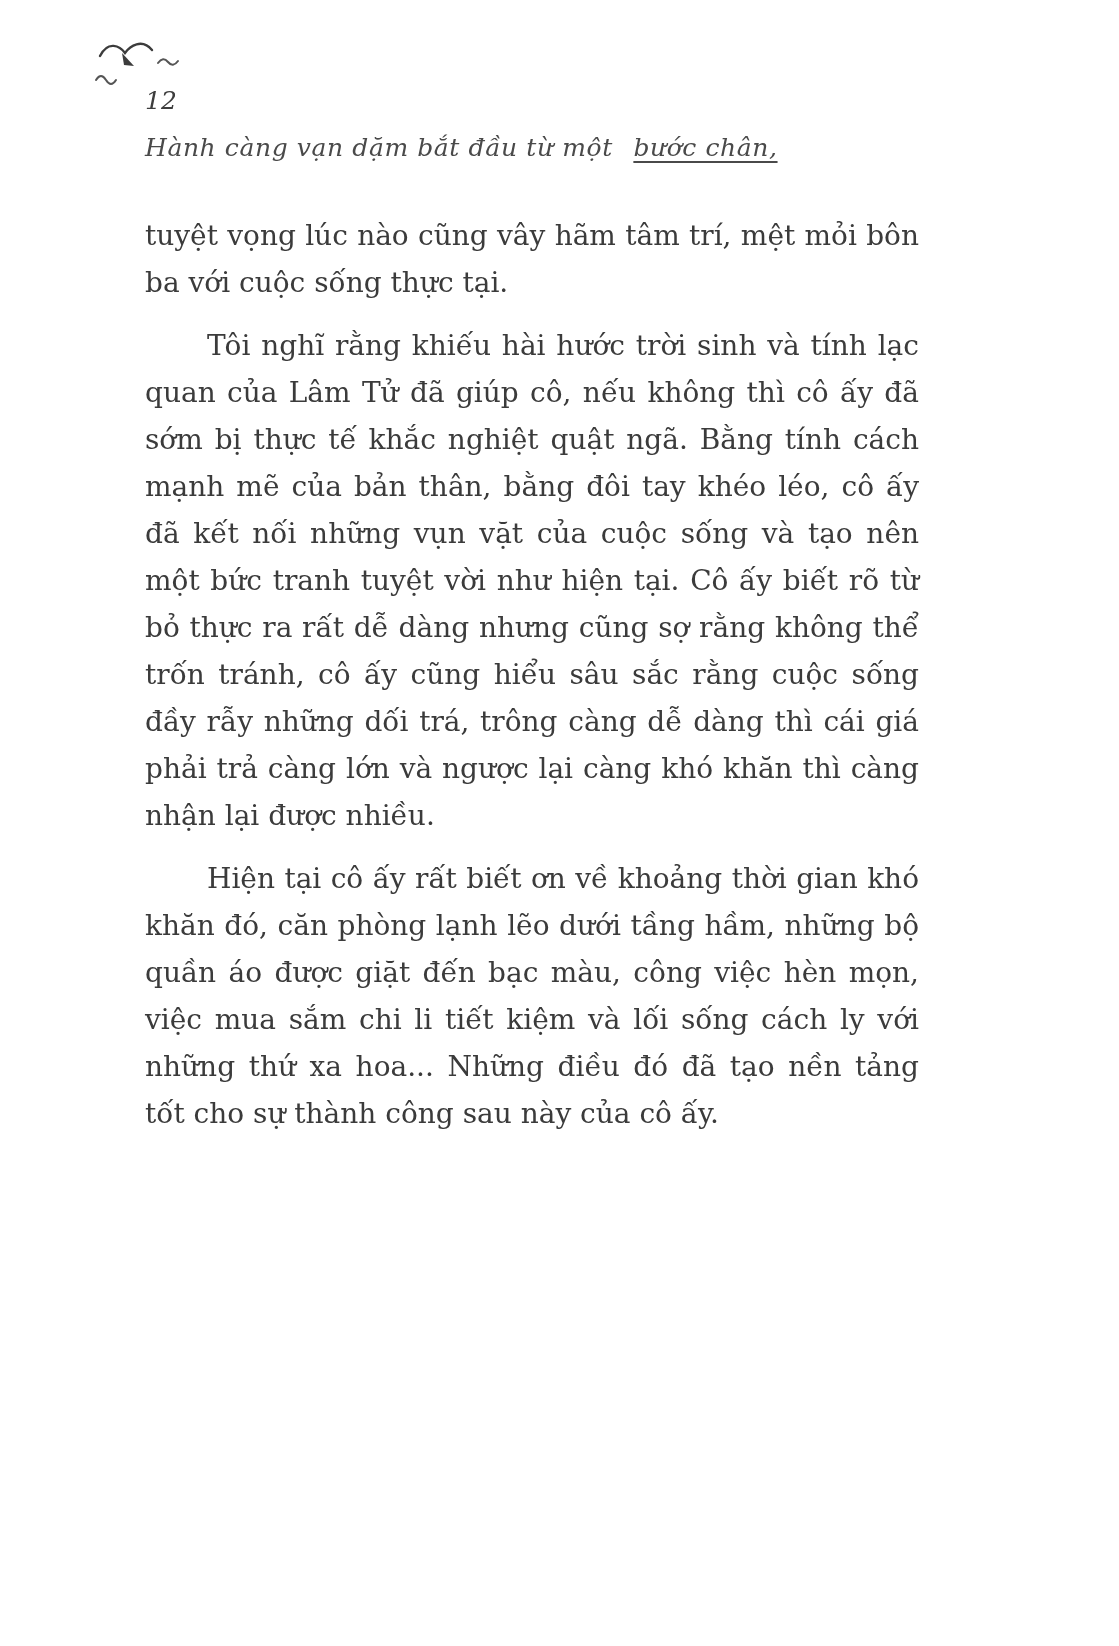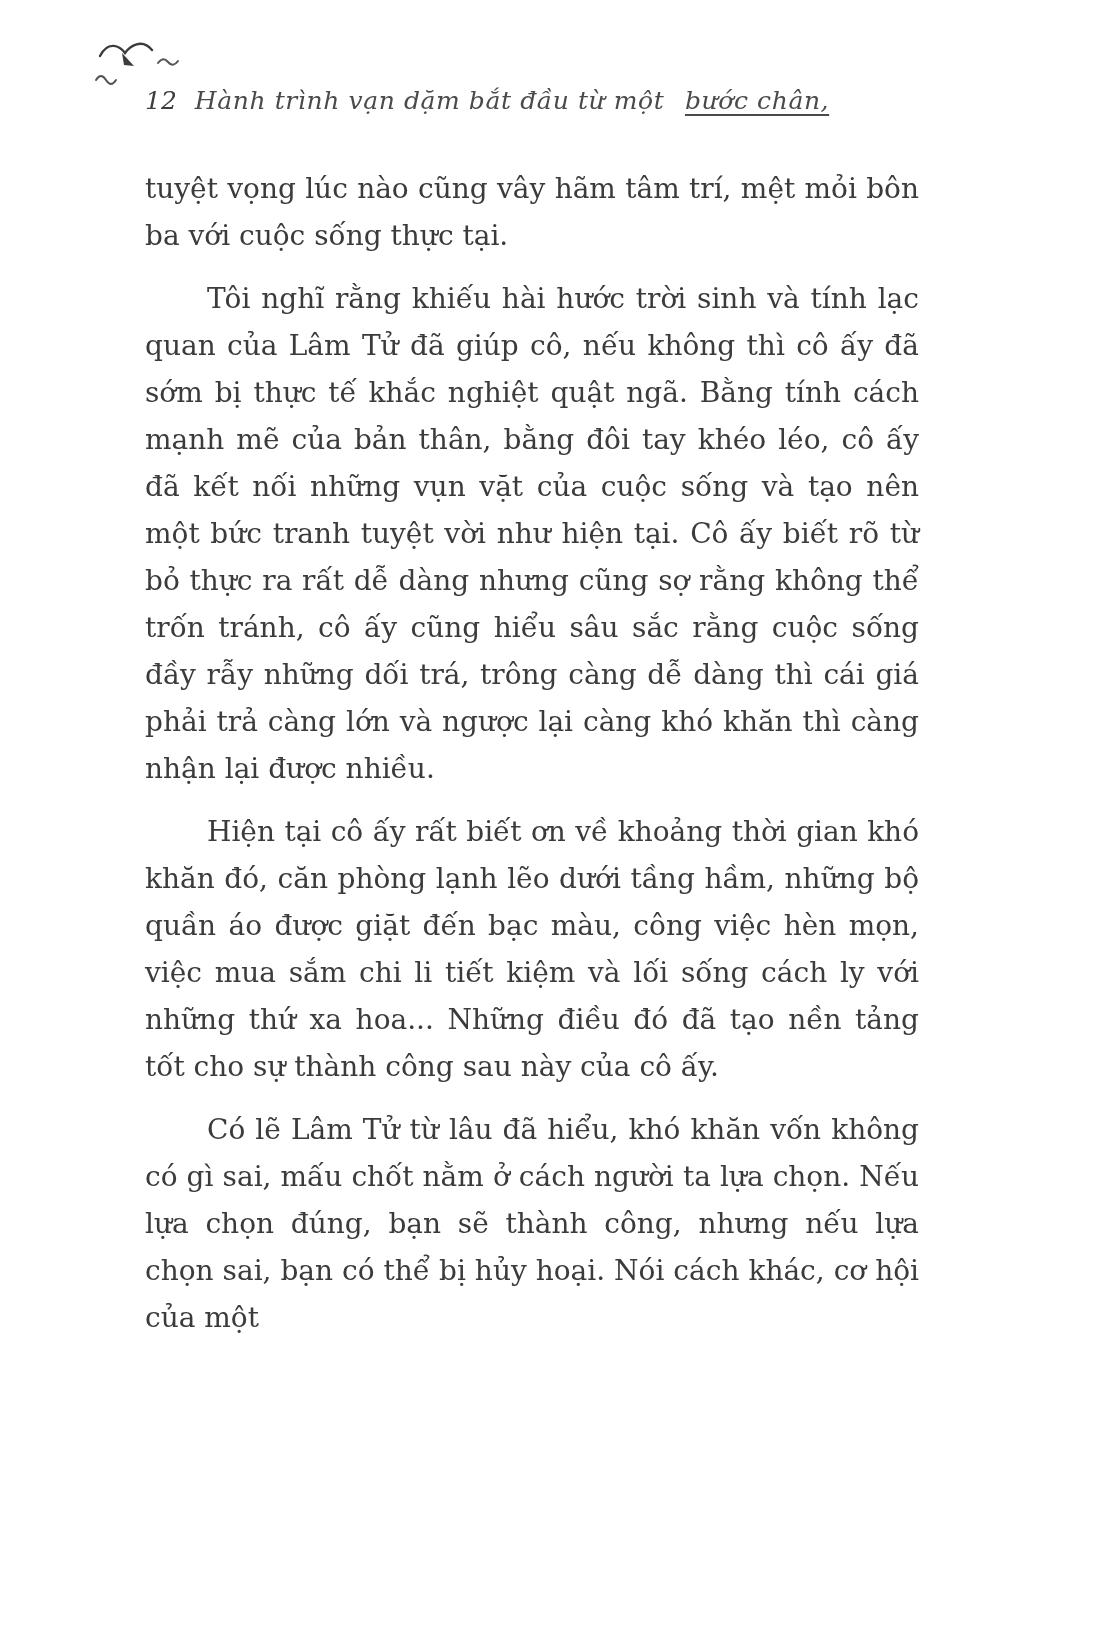--- a/index.html
+++ b/index.html
@@ -23,20 +23,21 @@
     top: 36px;
     width: 90px;
     height: 52px;
   }
   .page-header {
     display: flex;
     align-items: baseline;
     gap: 18px;
     margin-bottom: 50px;
     white-space: nowrap;
+    flex-direction: column;
   }
   .page-number {
     font-size: 25px;
     font-style: italic;
     color: #3d3d3d;
   }
   .running-title {
     font-size: 25px;
     font-style: italic;
     color: #4a4a4a;
@@ -69,23 +70,22 @@
     <svg width="90" height="52" viewBox="0 0 90 52" xmlns="http://www.w3.org/2000/svg">
       <path d="M8 20 C16 4, 28 10, 33 17 C38 10, 50 2, 60 14" fill="none" stroke="#3c3c3c" stroke-width="2.4" stroke-linecap="round"></path>
       <path d="M30 17 L42 30 L32 29 Z" fill="#3c3c3c"></path>
       <path d="M66 27 q5 -7 10 -1 q5 6 10 -1" fill="none" stroke="#555555" stroke-width="2" stroke-linecap="round"></path>
       <path d="M4 44 q5 -8 10 0 q5 8 10 0" fill="none" stroke="#555555" stroke-width="2" stroke-linecap="round"></path>
     </svg>
   </div>
 
   <div class="page-header">
     <span class="page-number">12</span>
-    <span class="running-title"><span>Hành trình vạn dặm bắt đầu từ một </span><span class="underlined">bước chân,</span></span>
+    <span class="running-title"><span>Hành càng vạn dặm bắt đầu từ một </span><span class="underlined">bước chân,</span></span>
   </div>
 
   <div class="page-body">
     <p class="para">tuyệt vọng lúc nào cũng vây hãm tâm trí, mệt mỏi bôn ba với cuộc sống thực tại.</p>
     <p class="para indent">Tôi nghĩ rằng khiếu hài hước trời sinh và tính lạc quan của Lâm Tử đã giúp cô, nếu không thì cô ấy đã sớm bị thực tế khắc nghiệt quật ngã. Bằng tính cách mạnh mẽ của bản thân, bằng đôi tay khéo léo, cô ấy đã kết nối những vụn vặt của cuộc sống và tạo nên một bức tranh tuyệt vời như hiện tại. Cô ấy biết rõ từ bỏ thực ra rất dễ dàng nhưng cũng sợ rằng không thể trốn tránh, cô ấy cũng hiểu sâu sắc rằng cuộc sống đầy rẫy những dối trá, trông càng dễ dàng thì cái giá phải trả càng lớn và ngược lại càng khó khăn thì càng nhận lại được nhiều.</p>
     <p class="para indent">Hiện tại cô ấy rất biết ơn về khoảng thời gian khó khăn đó, căn phòng lạnh lẽo dưới tầng hầm, những bộ quần áo được giặt đến bạc màu, công việc hèn mọn, việc mua sắm chi li tiết kiệm và lối sống cách ly với những thứ xa hoa... Những điều đó đã tạo nền tảng tốt cho sự thành công sau này của cô ấy.</p>
-    <p class="para indent">Có lẽ Lâm Tử từ lâu đã hiểu, khó khăn vốn không có gì sai, mấu chốt nằm ở cách người ta lựa chọn. Nếu lựa chọn đúng, bạn sẽ thành công, nhưng nếu lựa chọn sai, bạn có thể bị hủy hoại. Nói cách khác, cơ hội của một</p>
   </div>
 
 </div>
 
 </body></html>

